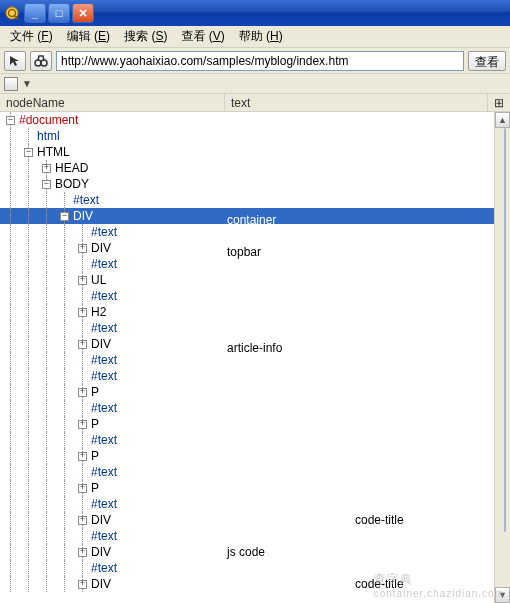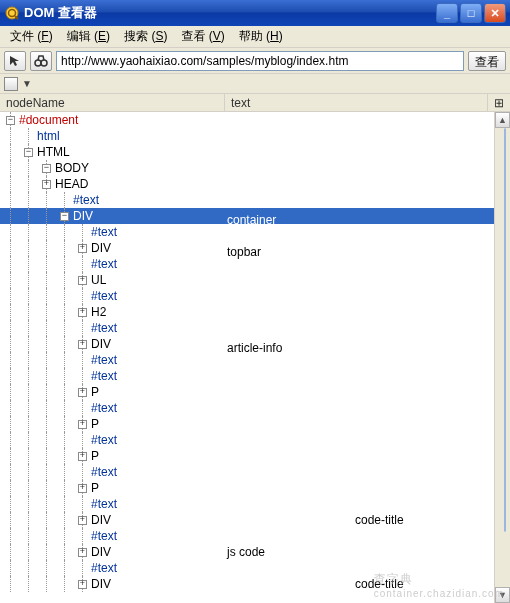--- a/index.html
+++ b/index.html
@@ -75,21 +75,20 @@
 <body>
 
 <div class="titlebar">
   <span class="app-icon">
     <svg viewBox="0 0 16 16">
         <circle cx="8" cy="8" r="6" fill="#ffcf3a" stroke="#b8860b"></circle>
         <circle cx="8" cy="8" r="3.5" fill="none" stroke="#8a5a00" stroke-width="1.5"></circle>
         <line x1="11" y1="11" x2="14" y2="14" stroke="#8a5a00" stroke-width="2"></line>
       </svg>
   </span>
-  <span class="title">DOM 查看器</span>
   <div class="win-btns">
     <div class="win-btn min">
         <span>_</span>
       </div>
     <div class="win-btn max">
         <span>□</span>
       </div>
     <div class="win-btn close">
         <span>✕</span>
       </div>
@@ -165,34 +164,34 @@
         </div>
         <div class="cell-id"></div>
         <div class="cell-class"></div>
       </div>
       <div class="row">
         <div class="cell-name">
           <span class="guide" style="left: 10px;"></span>
           <span class="guide" style="left: 28px;"></span>
           <span class="guide" style="left: 46px;"></span>
           <span class="spacer" style="width: 42px;"></span>
+          <span class="toggler plus"></span>
+          <span class="node-label">HEAD</span>
+        </div>
+        <div class="cell-id"></div>
+        <div class="cell-class"></div>
+      </div>
+      <div class="row">
+        <div class="cell-name">
+          <span class="guide" style="left: 10px;"></span>
+          <span class="guide" style="left: 28px;"></span>
+          <span class="guide" style="left: 46px;"></span>
+          <span class="spacer" style="width: 42px;"></span>
           <span class="toggler minus"></span>
           <span class="node-label">BODY</span>
-        </div>
-        <div class="cell-id"></div>
-        <div class="cell-class"></div>
-      </div>
-      <div class="row">
-        <div class="cell-name">
-          <span class="guide" style="left: 10px;"></span>
-          <span class="guide" style="left: 28px;"></span>
-          <span class="guide" style="left: 46px;"></span>
-          <span class="spacer" style="width: 42px;"></span>
-          <span class="toggler plus"></span>
-          <span class="node-label">HEAD</span>
         </div>
         <div class="cell-id"></div>
         <div class="cell-class"></div>
       </div>
       <div class="row">
         <div class="cell-name">
           <span class="guide" style="left: 10px;"></span>
           <span class="guide" style="left: 28px;"></span>
           <span class="guide" style="left: 46px;"></span>
           <span class="guide" style="left: 64px;"></span>

